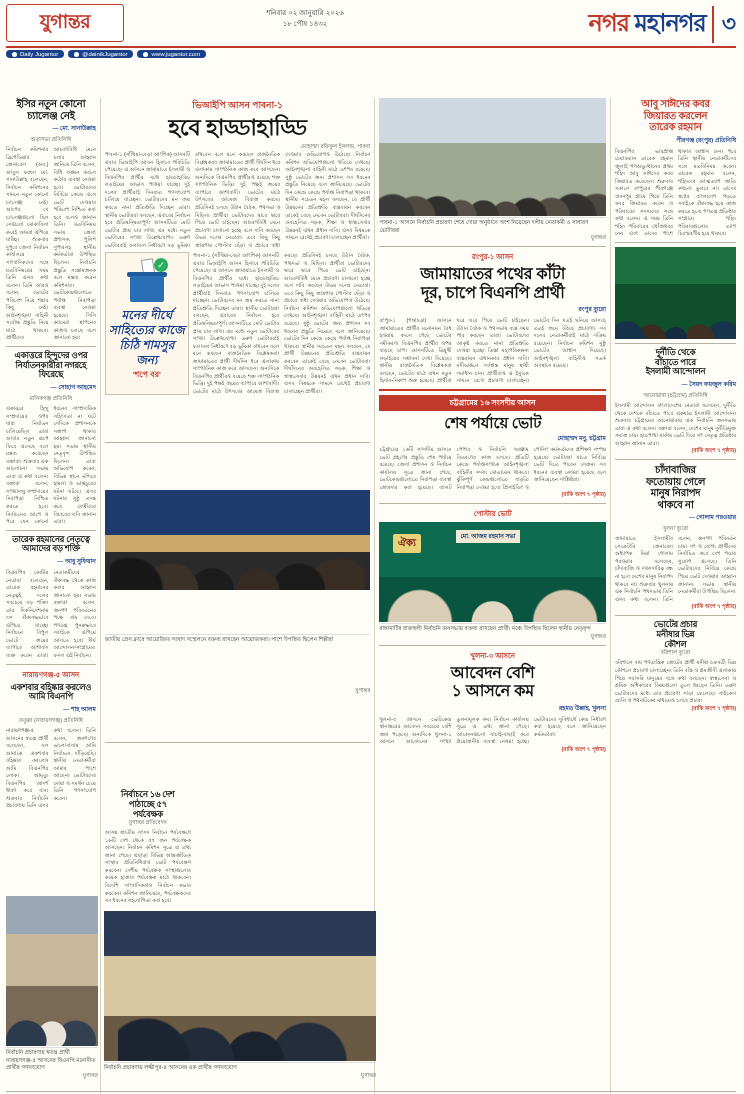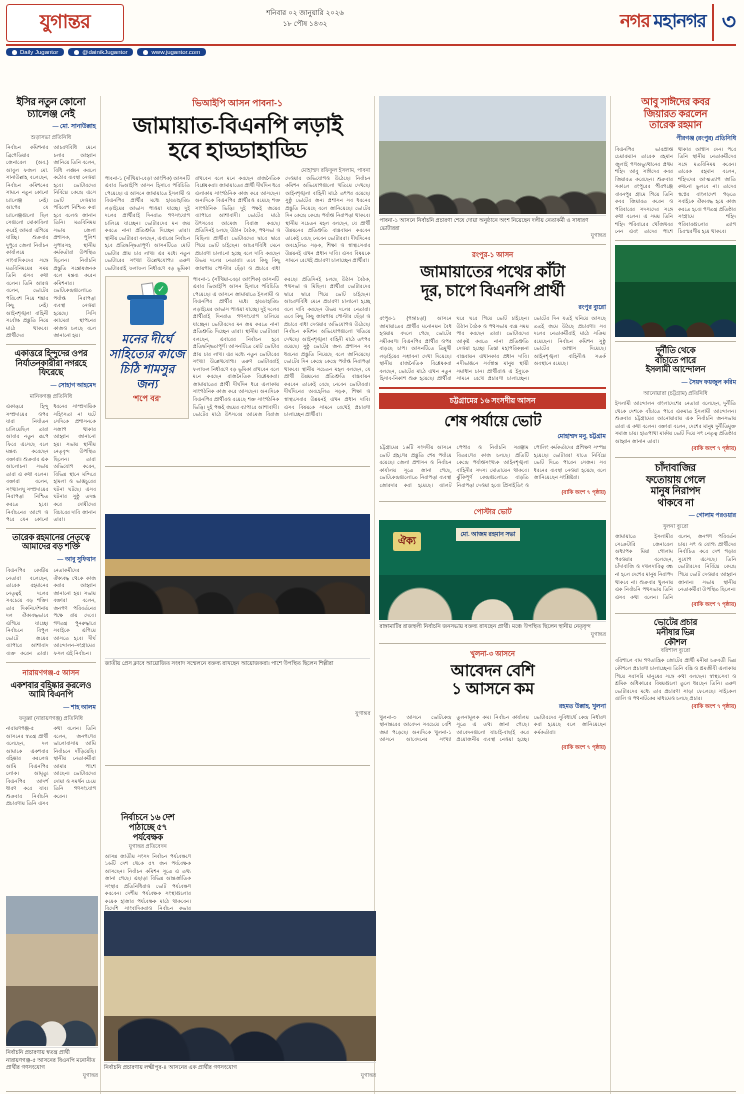--- a/index.html
+++ b/index.html
@@ -16,21 +16,21 @@
   
   .masthead { display:flex; align-items:flex-start; border-bottom:2px solid #c0392b; padding-bottom:2px; }
   .logo-block { width:118px; }
   .logo {
     font-size:19px; font-weight:bold; color:#c0392b; letter-spacing:-0.5px;
     border:1px solid #c0392b; border-radius:3px; padding:2px 4px; text-align:center;
     background:#fff;
   }
   .date-block { flex:1; text-align:center; font-size:7px; line-height:1.5; color:#333; padding-top:4px;}
   .section-title-block { width:250px; text-align:right; display:flex; justify-content:flex-end; align-items:center; gap:6px;}
-  .section-title { font-size:18px; font-weight:bold; color:#c0392b; letter-spacing:-1px; }
+  .section-title { font-size:24px; font-weight:bold; color:#c0392b; letter-spacing:-1px; }
   .section-title .blue { color:#18408a; }
   .page-num { font-size:22px; font-weight:bold; color:#18408a; border-left:2px solid #c0392b; padding-left:8px; }
 
   .socialbar { display:flex; gap:4px; margin:2px 0 3px 0; }
   .social-pill {
     background:#18408a; color:#fff; font-size:6px; padding:1px 6px; border-radius:8px;
     display:flex; align-items:center; gap:3px;
   }
   .social-pill .dot { width:5px;height:5px;border-radius:50%;background:#fff; display:inline-block;}
 
@@ -228,21 +228,20 @@
         <div class="credit" style="text-align:center">ফতুল্লা (নারায়ণগঞ্জ) প্রতিনিধি</div>
         <div class="txt cols2" style="margin-top:2px">নারায়ণগঞ্জ-৫ আসনের স্বতন্ত্র প্রার্থী বলেছেন, দল আমাকে একশবার বহিষ্কার করলেও আমি বিএনপির লোক। আমৃত্যু বিএনপির আদর্শ ধারণ করে যাব। শুক্রবার নির্বাচনি প্রচারণায় তিনি এসব কথা বলেন। তিনি বলেন, জনগণের ভালোবাসায় আমি নির্বাচনে দাঁড়িয়েছি। স্থানীয় নেতাকর্মীরা আমার পাশে আছেন। ভোটারদের দোয়া ও সমর্থন চেয়ে তিনি গণসংযোগ করেন।</div>
       </div>
     </div>
 
     <div class="rule-v"></div>
 
     <div class="col c2">
       <div>
         <div class="kicker" style="font-size:9px">ভিআইপি আসন পাবনা-১</div>
-        <div class="hl hl-xl center">জামায়াত-বিএনপি লড়াই</div>
         <div class="hl hl-xl center" style="margin-bottom:3px">হবে হাড্ডাহাড্ডি</div>
 
         <div style="display:flex; gap:4px;">
           <div style="flex:1">
             <div class="credit">মোহাম্মদ রফিকুল ইসলাম, পাবনা</div>
             <div class="txt cols3">পাবনা-১ (সাঁথিয়া-বেড়া আংশিক) আসনটি এবার ভিআইপি আসন হিসাবে পরিচিতি পেয়েছে। এ আসনে জামায়াতে ইসলামী ও বিএনপির প্রার্থীর মধ্যে হাড্ডাহাড্ডি লড়াইয়ের আভাস পাওয়া যাচ্ছে। দুই দলের প্রার্থীরাই দিনরাত গণসংযোগ চালিয়ে যাচ্ছেন। ভোটারদের মন জয় করতে নানা প্রতিশ্রুতি দিচ্ছেন তারা। স্থানীয় ভোটাররা বলছেন, এবারের নির্বাচন হবে প্রতিদ্বন্দ্বিতাপূর্ণ। আসনটিতে মোট ভোটার প্রায় চার লাখ। এর মধ্যে নতুন ভোটারের সংখ্যা উল্লেখযোগ্য। তরুণ ভোটাররাই ফলাফল নির্ধারণে বড় ভূমিকা রাখবেন বলে মনে করছেন রাজনৈতিক বিশ্লেষকরা। জামায়াতের প্রার্থী দীর্ঘদিন ধরে এলাকায় সাংগঠনিক কাজ করে আসছেন। অন্যদিকে বিএনপির প্রার্থীরও রয়েছে শক্ত সাংগঠনিক ভিত্তি। দুই পক্ষই জয়ের ব্যাপারে আশাবাদী। ভোটের মাঠে উৎসবের আমেজ বিরাজ করছে। প্রতিদিনই চলছে উঠান বৈঠক, পথসভা ও মিছিল। প্রার্থীরা ভোটারদের দ্বারে দ্বারে গিয়ে ভোট চাইছেন। আচরণবিধি মেনে প্রচারণা চালানো হচ্ছে বলে দাবি করছেন উভয় দলের নেতারা। তবে কিছু কিছু জায়গায় পোস্টার ছেঁড়া ও প্রচারে বাধা দেওয়ার অভিযোগও উঠেছে। নির্বাচন কমিশন অভিযোগগুলো খতিয়ে দেখছে। আইনশৃঙ্খলা বাহিনী মাঠে তৎপর রয়েছে। সুষ্ঠু ভোটের জন্য প্রশাসন সব ধরনের প্রস্তুতি নিয়েছে বলে জানিয়েছে। ভোটের দিন কেন্দ্রে কেন্দ্রে পর্যাপ্ত নিরাপত্তা থাকবে। স্থানীয় সচেতন মহল বলছেন, যে প্রার্থী উন্নয়নের প্রতিশ্রুতি বাস্তবায়ন করবেন তাকেই বেছে নেবেন ভোটাররা। দীর্ঘদিনের অবহেলিত সড়ক, শিক্ষা ও স্বাস্থ্যসেবার উন্নয়নই এখন প্রধান দাবি। এসব বিষয়কে সামনে রেখেই প্রচারণা চালাচ্ছেন প্রার্থীরা।</div>
           </div>
         </div>
 
         <div style="display:flex; gap:4px; margin-top:3px;">

